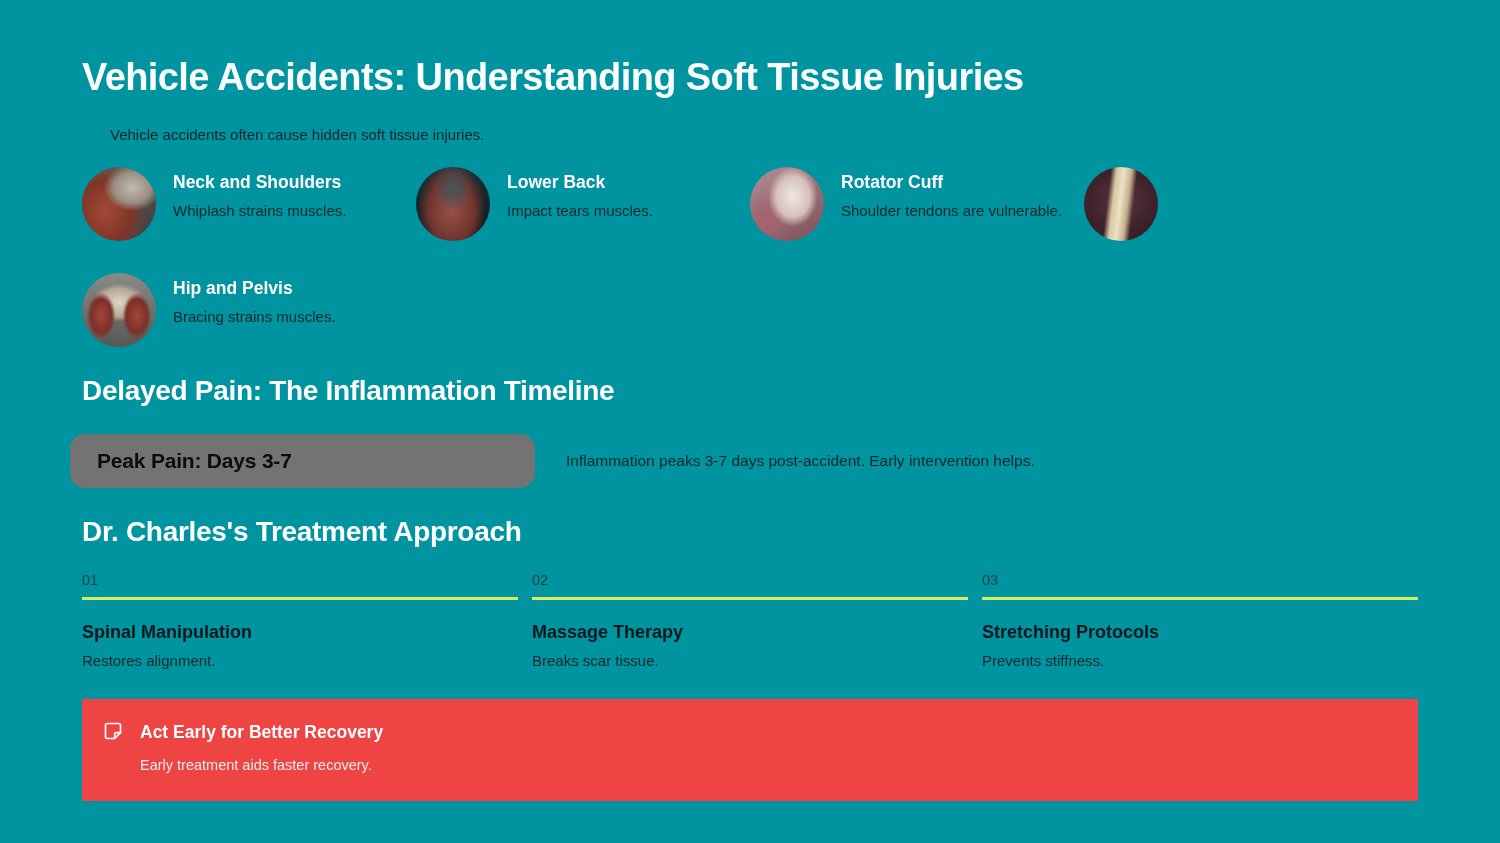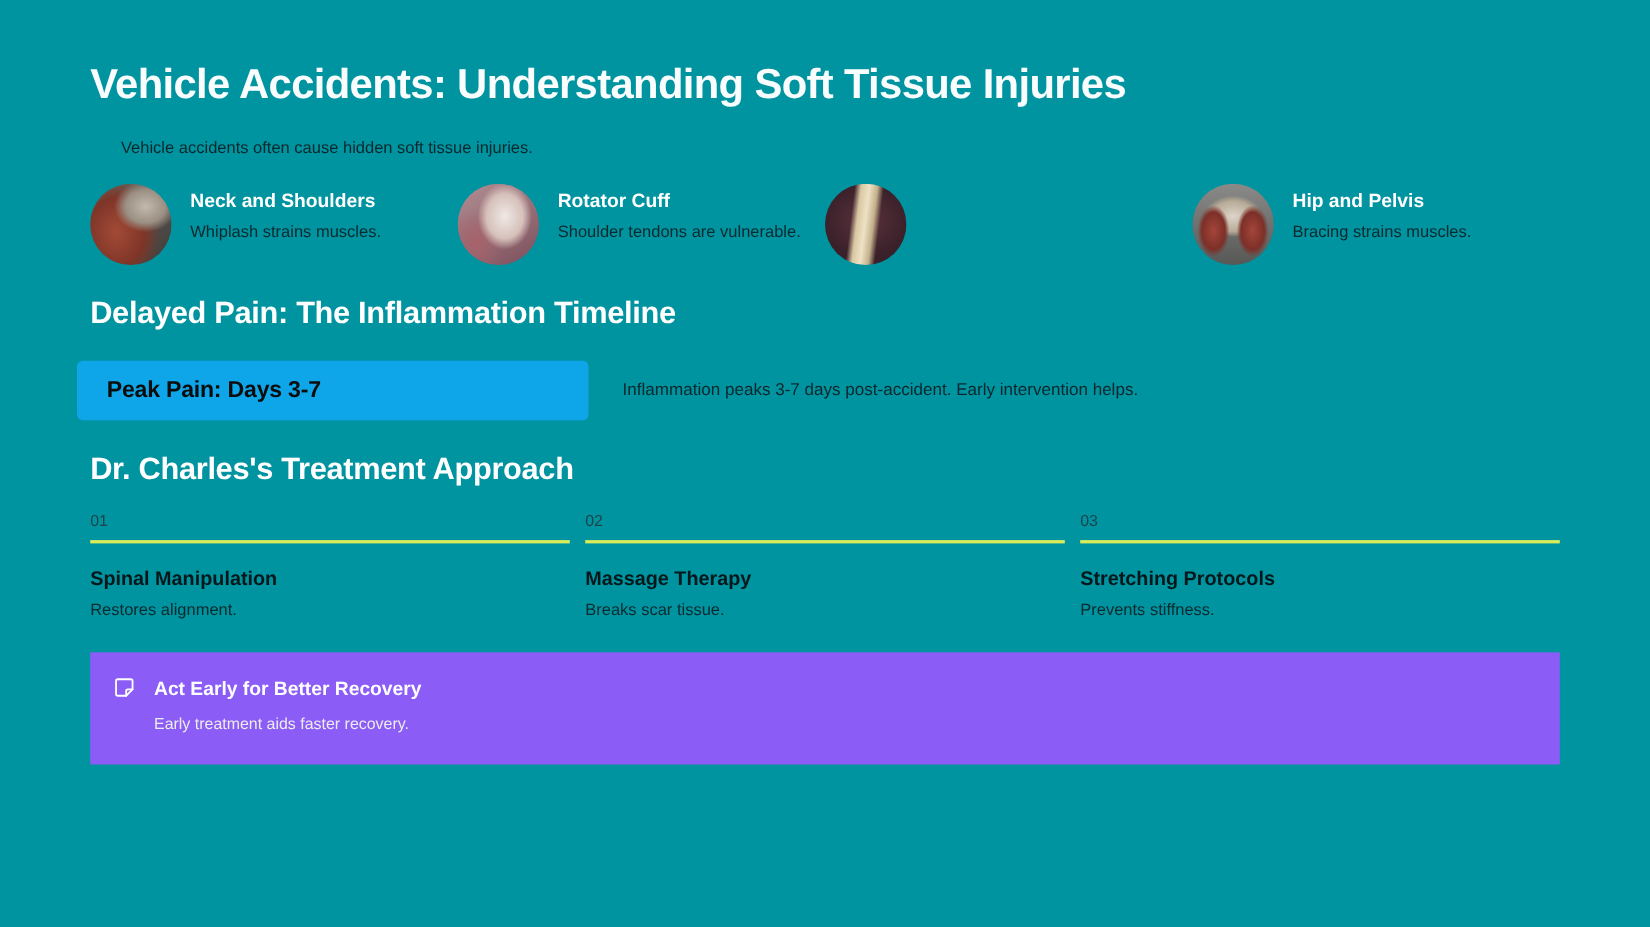--- a/index.html
+++ b/index.html
@@ -55,35 +55,35 @@
     radial-gradient(48% 34% at 50% 40%, #ddd5c8 0%, #b7aa97 55%, rgba(0,0,0,0) 75%),
     linear-gradient(180deg, #8a8a88, #575756); }
 
   .section-heading {
     margin-top: 28px; font-size: 28px; font-weight: 700;
     color: #ffffff; letter-spacing: -0.3px; line-height: 1.15;
   }
 
   .timeline-row { margin-top: 27px; display: flex; align-items: center; }
   .highlight-box {
-    background: #0ea5e9; width: 465px; height: 54px; margin-left: -12px;
+    background: #737373; width: 465px; height: 54px; margin-left: -12px;
     display: flex; align-items: center; padding-left: 27px;
-    box-sizing: border-box; border-radius: 5px;
+    box-sizing: border-box; border-radius: 15px;
   }
   .highlight-label { font-size: 21px; font-weight: 700; color: #0c0c0c; letter-spacing: -0.2px; }
   .timeline-note { margin-left: 31px; font-size: 15.5px; color: #0a282c; }
 
   .steps { margin-top: 24px; display: grid; grid-template-columns: repeat(3, 1fr); column-gap: 14px; }
   .step-number { font-size: 14.5px; color: #1c444a; }
   .step-line { height: 3px; background: #d9ed5c; margin-top: 9px; }
   .step-title { margin-top: 22px; font-size: 18px; font-weight: 700; color: #04181b; }
   .step-desc { margin-top: 9px; font-size: 15px; color: #0a2a2e; }
 
   .callout {
-    margin-top: 30px; background: #8b5cf6; height: 102px;
+    margin-top: 30px; background: #ef4444; height: 102px;
     box-sizing: border-box; padding: 22px 24px 0 21px;
     display: flex; gap: 17px; align-items: flex-start;
   }
   .callout-icon { width: 20px; height: 20px; margin-top: 0; flex-shrink: 0; }
   .callout-title { font-size: 17.5px; font-weight: 700; color: #ffffff; margin-top: 1px; }
   .callout-desc { margin-top: 14px; font-size: 14.5px; color: #ececec; }
 </style>
 </head>
 <body>
 
@@ -95,20 +95,27 @@
   <div class="injuries">
 
     <div class="injury">
       <div class="circle img-neck"></div>
       <div class="injury-text">
         <div class="injury-title">Neck and Shoulders</div>
         <div class="injury-desc">Whiplash strains muscles.</div>
       </div>
     </div>
 
+    <div class="injury">
+      <div class="circle img-lowerback"></div>
+      <div class="injury-text">
+        <div class="injury-title">Lower Back</div>
+        <div class="injury-desc">Impact tears muscles.</div>
+      </div>
+    </div>
 
     <div class="injury">
       <div class="circle img-rotator"></div>
       <div class="injury-text">
         <div class="injury-title">Rotator Cuff</div>
         <div class="injury-desc">Shoulder tendons are vulnerable.</div>
       </div>
     </div>
 
     <div class="injury">

